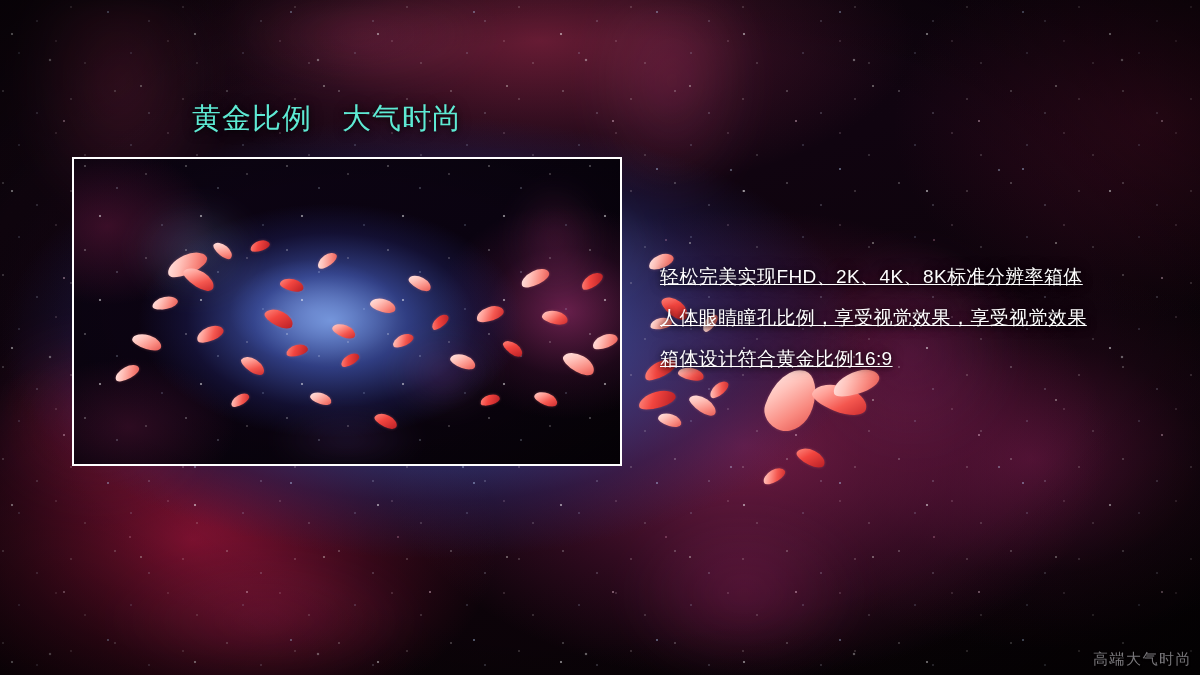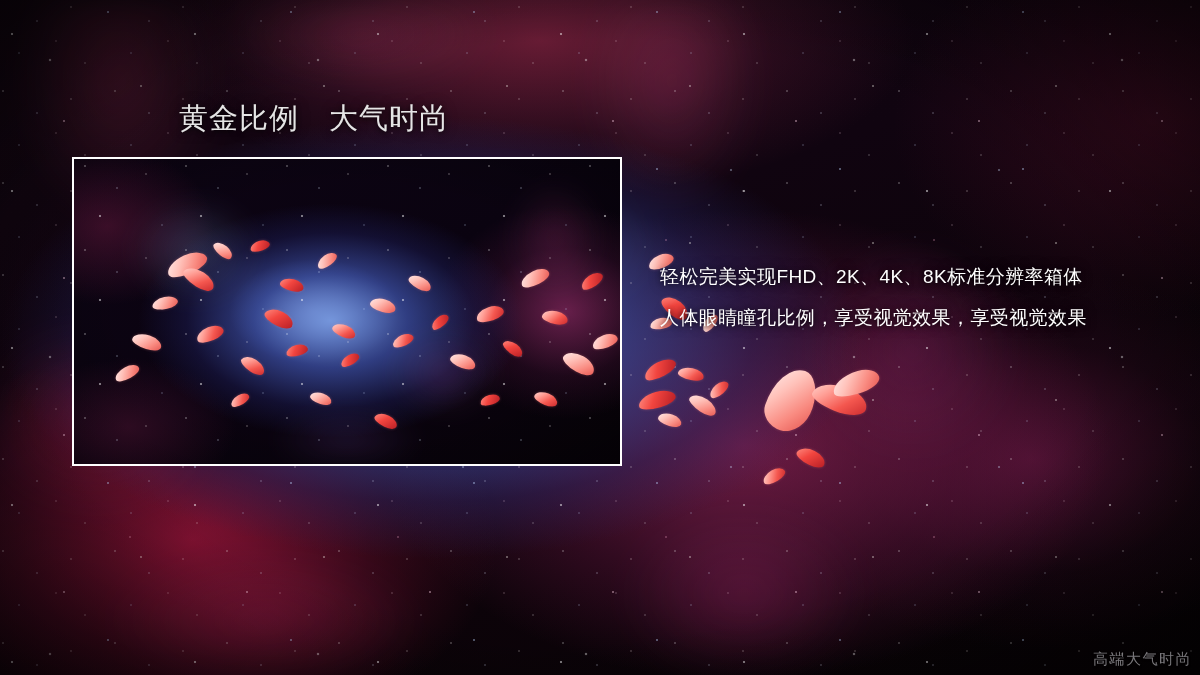--- a/index.html
+++ b/index.html
@@ -156,41 +156,41 @@
   .petal.deep {
     background: linear-gradient(124deg, #ff8f84 0%, #f2453f 42%, #b61d24 100%);
   }
   .petal.big {
     border-radius: 60% 40% 52% 48% / 70% 52% 48% 30%;
   }
 
   
   #title {
     position: absolute;
-    left: 179px;
+    left: 192px;
     top: 101px;
     font-size: 29px;
     line-height: 1.18;
-    color: #e5e5e5;
+    color: #5eead4;
     letter-spacing: 1px;
     text-shadow: 0 1px 5px rgba(0,0,0,0.70), 0 0 14px rgba(0,0,0,0.45);
     white-space: pre;
   }
   #body-text {
     position: absolute;
     left: 660px;
     top: 256px;
     width: 500px;
     color: #ffffff;
     font-size: 19px;
     line-height: 41px;
     letter-spacing: 0.4px;
     text-shadow: 0 1px 5px rgba(0,0,0,0.72), 0 0 12px rgba(0,0,0,0.5);
   }
-  #body-text .line { white-space: nowrap; }
+  #body-text .line { white-space: nowrap; text-decoration: underline; }
   #watermark {
     position: absolute;
     right: 8px;
     bottom: 6px;
     font-size: 15px;
     color: rgba(150,148,152,0.80);
     letter-spacing: 1.5px;
     text-shadow: 0 1px 2px rgba(0,0,0,0.6);
   }
 </style>
@@ -263,17 +263,18 @@
         <div class="petal deep" style="left: 300px; top: 256px; width: 24px; height: 12px; transform: rotate(26deg);"></div>
         <div class="petal pale" style="left: 518px; top: 176px; width: 26px; height: 13px; transform: rotate(-20deg);"></div>
       </div>
   </div>
 
   <div id="title">黄金比例　大气时尚</div>
 
   <div id="body-text">
     <div class="line">轻松完美实现FHD、2K、4K、8K标准分辨率箱体</div>
     <div class="line">人体眼睛瞳孔比例，享受视觉效果，享受视觉效果</div>
+    <div class="line">箱体设计符合黄金比例16:9</div>
   </div>
 
   <div id="watermark">高端大气时尚</div>
 
 </div>
 
 </body></html>

